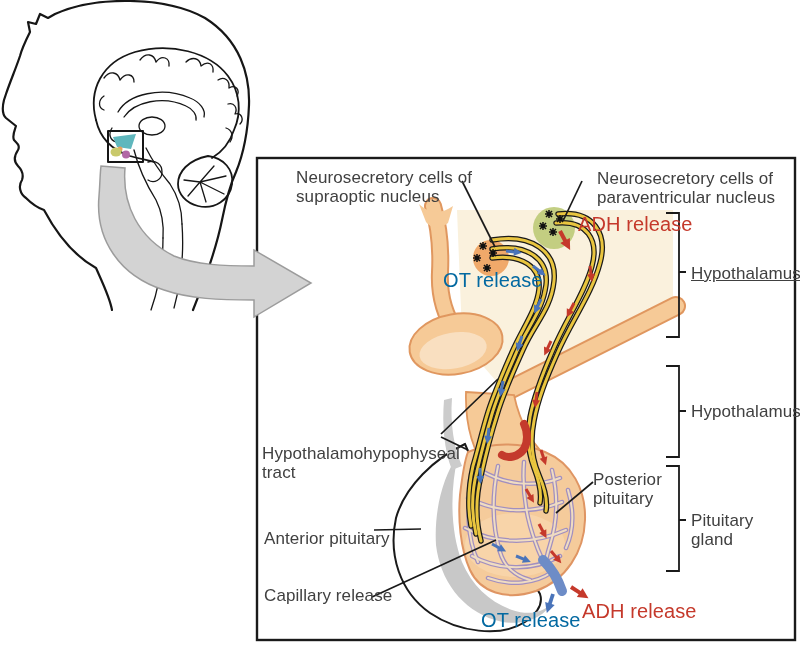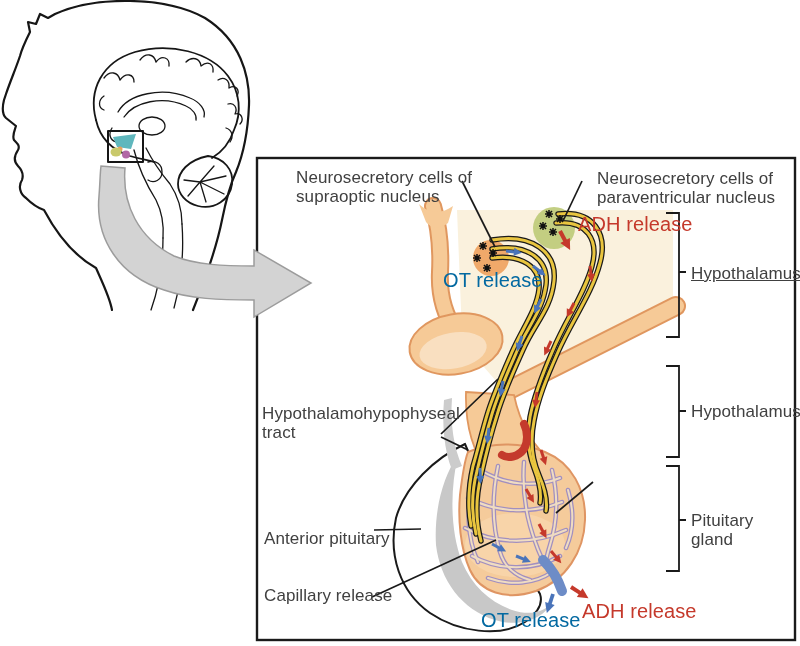--- a/index.html
+++ b/index.html
@@ -215,21 +215,23 @@
 </svg>
 
   <div class="lbl" style="left:296px;top:168px;">Neurosecretory cells of
 supraoptic nucleus</div>
   <div class="lbl" style="left:597px;top:169px;">Neurosecretory cells of
 paraventricular nucleus</div>
   <div class="lbl release red" style="left:578px;top:215px;">ADH release</div>
   <div class="lbl release blue" style="left:443px;top:271px;">OT release</div>
   <div class="lbl" style="left:691px;top:264px;text-decoration:underline;">Hypothalamus</div>
   <div class="lbl" style="left:691px;top:402px;">Hypothalamus</div>
-  <div class="lbl" style="left:262px;top:404px;">Hypothalamohypophyseal
+  <div class="lbl" style="left:262px;top:444px;">Hypothalamohypophyseal
 tract</div>
+  <div class="lbl" style="left:593px;top:470px;">Posterior
+pituitary</div>
   <div class="lbl" style="left:691px;top:511px;">Pituitary
 gland</div>
   <div class="lbl" style="left:264px;top:529px;">Anterior pituitary</div>
   <div class="lbl" style="left:264px;top:586px;">Capillary release</div>
   <div class="lbl release blue" style="left:481px;top:611px;">OT release</div>
   <div class="lbl release red" style="left:582px;top:602px;">ADH release</div>
 </div>
 
 </body></html>

